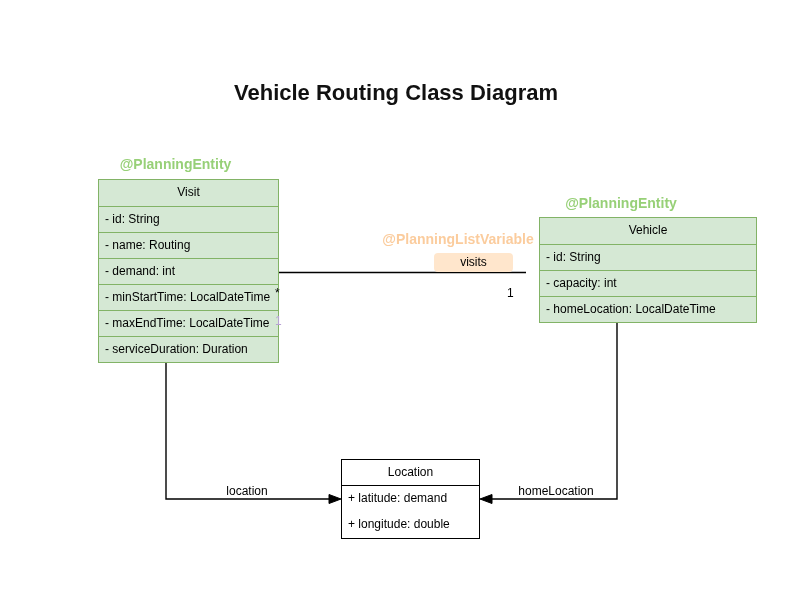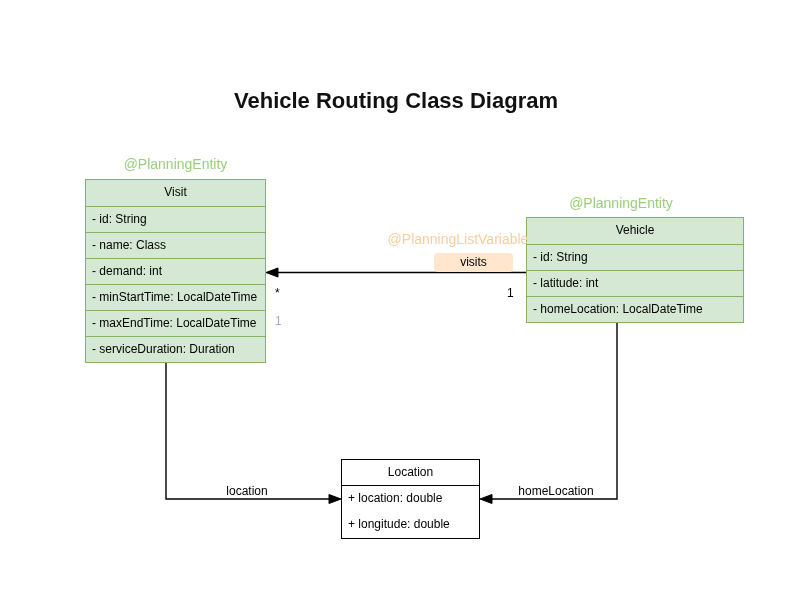--- a/index.html
+++ b/index.html
@@ -11,36 +11,37 @@
   #canvas {
     position: relative;
     width: 800px;
     height: 600px;
     background: #ffffff;
     overflow: hidden;
   }
   .page-title {
     position: absolute;
     left: 0;
-    top: 88px;
+    top: 80px;
     width: 792px;
     text-align: center;
     font-size: 22px;
     font-weight: bold;
     color: #111111;
   }
   .uml-class {
     position: absolute;
     box-sizing: border-box;
     font-size: 12px;
     color: #000000;
   }
   .uml-class.green {
     background: var(--green-fill);
     border: 1px solid var(--green-border);
+    margin-left: 13px;
   }
   .uml-class.plain {
     background: #ffffff;
     border: 1px solid #000000;
   }
   .uml-class .class-header {
     box-sizing: border-box;
     height: 26px;
     line-height: 25px;
     text-align: center;
@@ -57,21 +58,21 @@
   }
   .uml-class.plain .attr-section {
     border-top: 1px solid #000000;
   }
   .uml-class.plain .attr-row {
     border-top: none;
   }
   .annotation {
     position: absolute;
     font-size: 14px;
-    font-weight: normal;
+    font-weight: bold;
     text-align: center;
     white-space: nowrap;
   }
   .annotation.green { color: var(--green-annotation); }
   .annotation.orange { color: var(--orange-annotation); margin-left: 24px; }
   .edge-label {
     position: absolute;
     font-size: 12px;
     color: #000000;
     text-align: center;
@@ -124,39 +125,39 @@
     <polygon class="arrowhead" points="341,499 329,494.5 329,503.5"></polygon>
 
     <polyline class="edge-line" points="617,322 617,499 491,499"></polyline>
     <polygon class="arrowhead" points="480,499 492,494.5 492,503.5"></polygon>
   </svg>
 
   <div class="annotation green" style="left:85px; top:156px; width:181px;">@PlanningEntity</div>
   <div class="uml-class green" style="left:85px; top:179px; width:181px;">
     <div class="class-header">Visit</div>
     <div class="attr-row">- id: String</div>
-    <div class="attr-row">- name: Class</div>
+    <div class="attr-row">- name: Routing</div>
     <div class="attr-row">- demand: int</div>
     <div class="attr-row">- minStartTime: LocalDateTime</div>
     <div class="attr-row">- maxEndTime: LocalDateTime</div>
     <div class="attr-row">- serviceDuration: Duration</div>
   </div>
 
   <div class="annotation green" style="left:526px; top:195px; width:190px;">@PlanningEntity</div>
   <div class="uml-class green" style="left:526px; top:217px; width:218px;">
     <div class="class-header">Vehicle</div>
     <div class="attr-row">- id: String</div>
-    <div class="attr-row">- latitude: int</div>
+    <div class="attr-row">- capacity: int</div>
     <div class="attr-row">- homeLocation: LocalDateTime</div>
   </div>
 
   <div class="uml-class plain" style="left:341px; top:459px; width:139px;">
     <div class="class-header" style="height:25px; line-height:24px;">Location</div>
     <div class="attr-section">
-      <div class="attr-row">+ location: double</div>
+      <div class="attr-row">+ latitude: demand</div>
       <div class="attr-row">+ longitude: double</div>
     </div>
   </div>
 
   <div class="annotation orange" style="left:352px; top:231px; width:164px;">@PlanningListVariable</div>
   <div class="edge-badge" style="left:434px; top:253px; width:79px; height:19px;">visits</div>
   <div class="multiplicity" style="left:275px; top:286px;">*</div>
   <div class="multiplicity" style="left:507px; top:286px;">1</div>
   <div class="multiplicity purple" style="left:275px; top:314px;">1</div>
 

